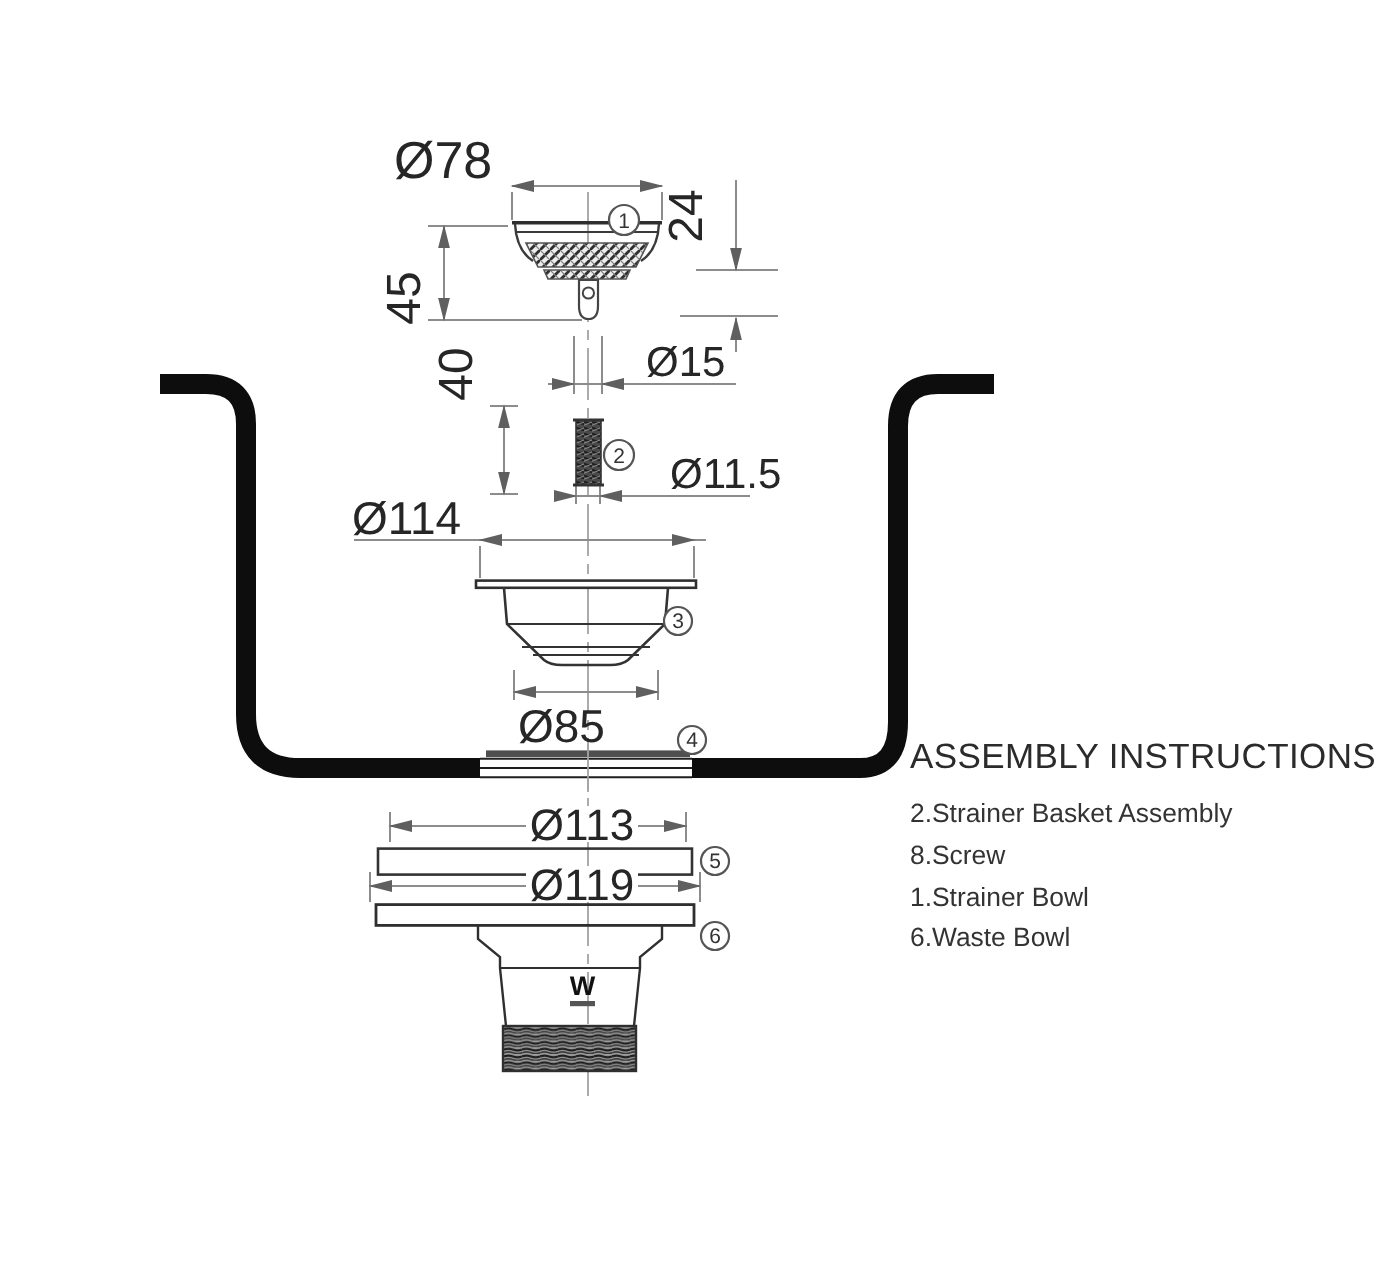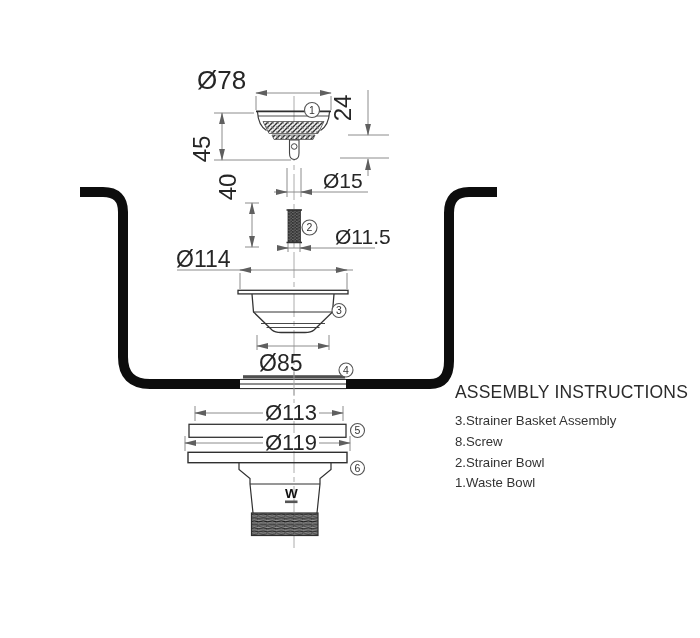--- a/index.html
+++ b/index.html
@@ -1,21 +1,21 @@
 <!DOCTYPE html>
 <html><head>
 <meta charset="utf-8">
 <style>
   html,body{margin:0;padding:0;background:#fff;}
   #stage{position:relative;width:700px;height:638px;background:#ffffff;overflow:hidden;
          font-family:"Liberation Sans",sans-serif;}
   #drawing{position:absolute;left:0;top:0;}
   .dim-text{fill:#262626;font-family:"Liberation Sans",sans-serif;}
   .callout-num{fill:#333;font-family:"Liberation Sans",sans-serif;font-size:10.5px;text-anchor:middle;}
-  .instructions{position:absolute;left:455px;top:382px;width:235px;color:#2e2e2e;}
+  .instructions{position:absolute;left:455px;top:368px;width:235px;color:#2e2e2e;}
   .ins-title{font-size:17.5px;letter-spacing:.2px;color:#2b2b2b;margin:0 0 8px 0;font-weight:400;}
   .ins-item{font-size:13.2px;line-height:20.8px;color:#333;white-space:nowrap;}
 </style>
 </head>
 <body>
 
 <div id="stage">
 
 <svg id="drawing" width="700" height="638" viewBox="0 0 700 638">
   <defs>
@@ -166,19 +166,19 @@
     </g>
     <g>
       <circle cx="357.5" cy="468" r="7" fill="#fff" stroke="#555" stroke-width="1.1"></circle>
       <text class="callout-num" x="357.5" y="471.7">6</text>
     </g>
   </g>
 </svg>
 
 <div class="instructions">
   <div class="ins-title">ASSEMBLY INSTRUCTIONS</div>
-  <div class="ins-item">3.Strainer Basket Assembly</div>
+  <div class="ins-item">2.Strainer Basket Assembly</div>
   <div class="ins-item">8.Screw</div>
-  <div class="ins-item">2.Strainer Bowl</div>
-  <div class="ins-item">1.Waste Bowl</div>
+  <div class="ins-item">1.Strainer Bowl</div>
+  <div class="ins-item">6.Waste Bowl</div>
 </div>
 
 </div>
 
 </body></html>

